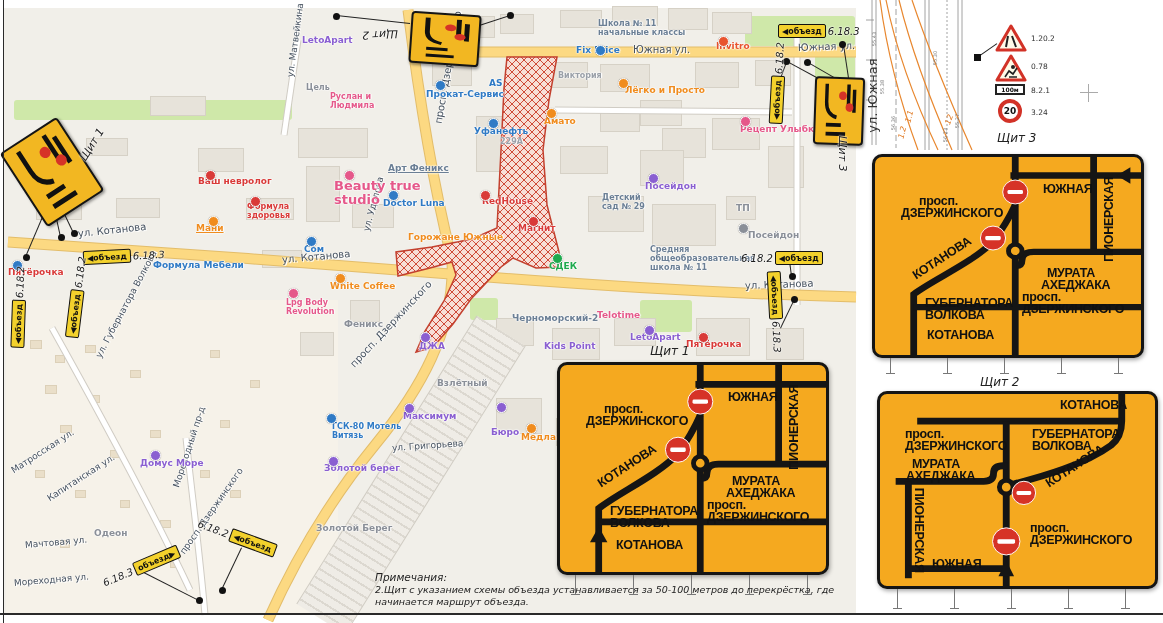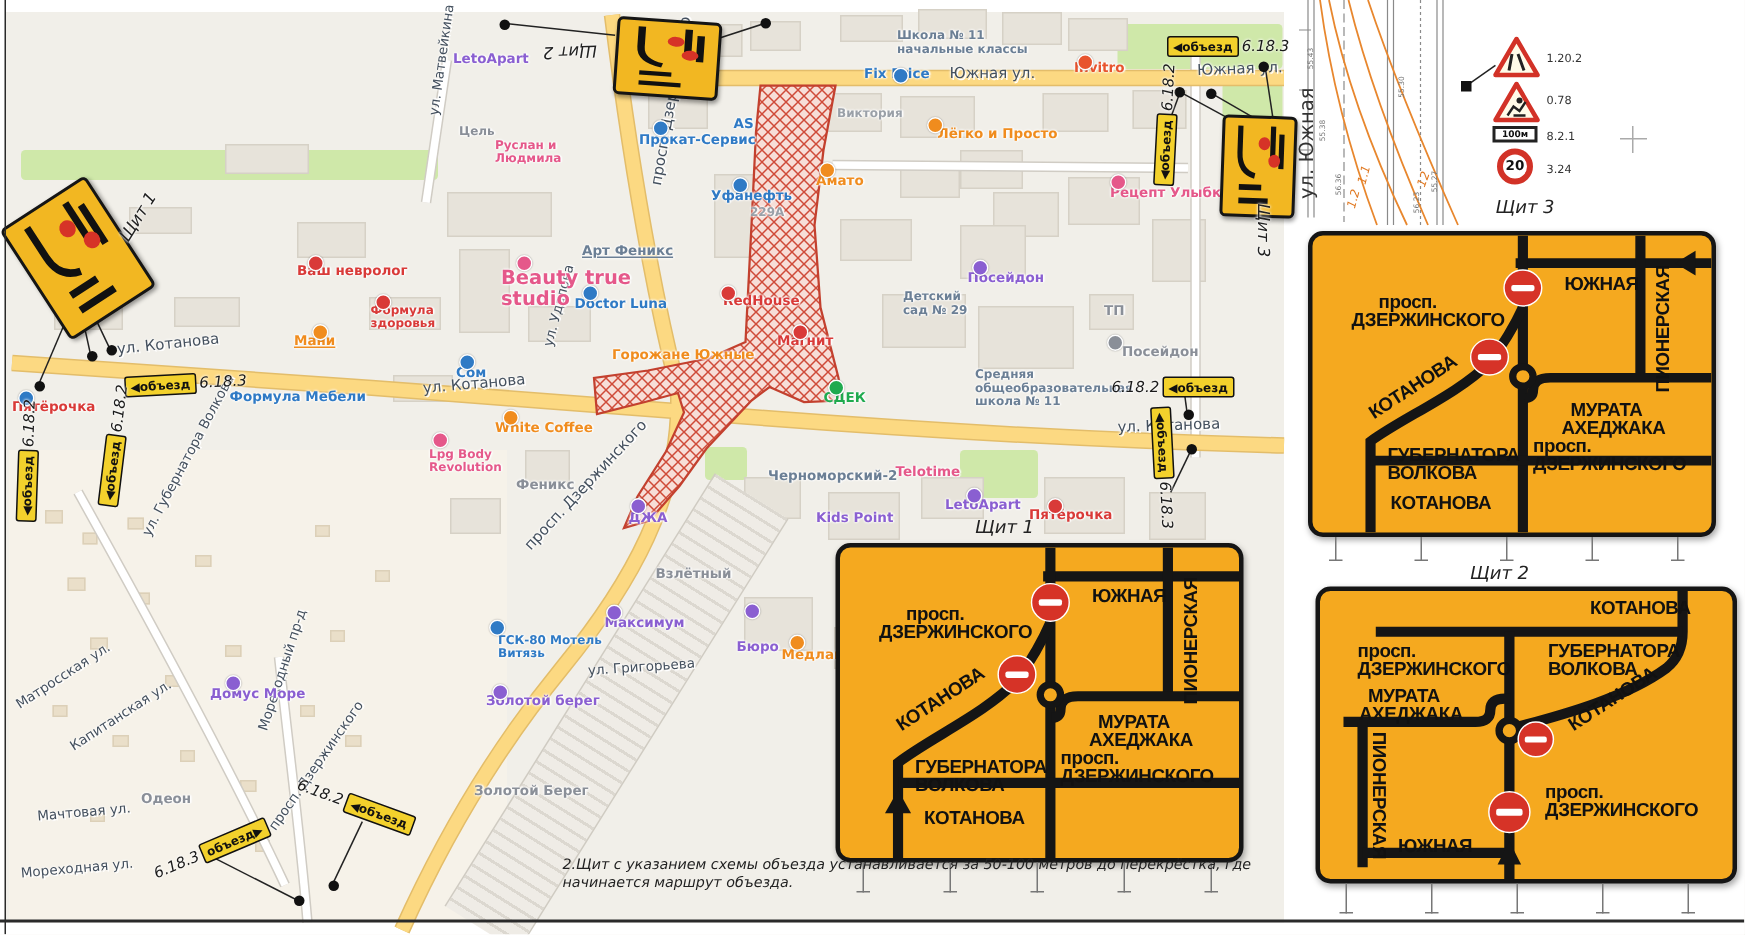--- a/index.html
+++ b/index.html
@@ -575,18 +575,19 @@
   </div>
   <div class="plate100">100м</div>
   <div class="spd">20</div>
   <div class="cad-code" style="left:1031px;top:34px">1.20.2</div>
   <div class="cad-code" style="left:1031px;top:62px">0.78</div>
   <div class="cad-code" style="left:1031px;top:86px">8.2.1</div>
   <div class="cad-code" style="left:1031px;top:108px">3.24</div>
   <div class="cross"></div>
 
   <div class="notes">
+    <div class="nt">Примечания:</div>
     <div class="ni">2.Щит с указанием схемы объезда устанавливается за 50-100 метров до перекрёстка, где начинается маршрут объезда.</div>
   </div>
 
   <div class="hline" style="left:0;top:613px;width:1163px;height:2px"></div>
   <div class="hline" style="left:3px;top:0;width:1px;height:623px"></div>
 </div>
 
 </body></html>

